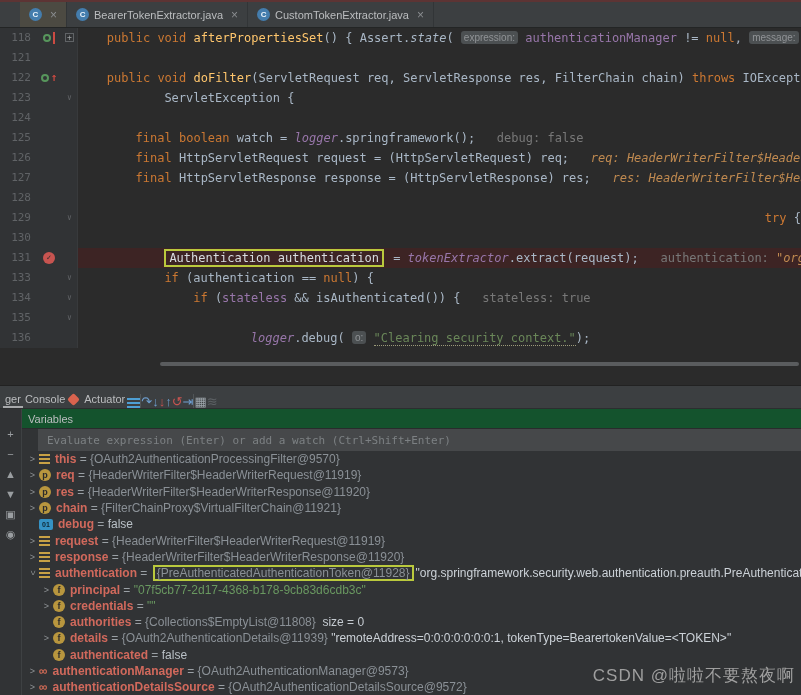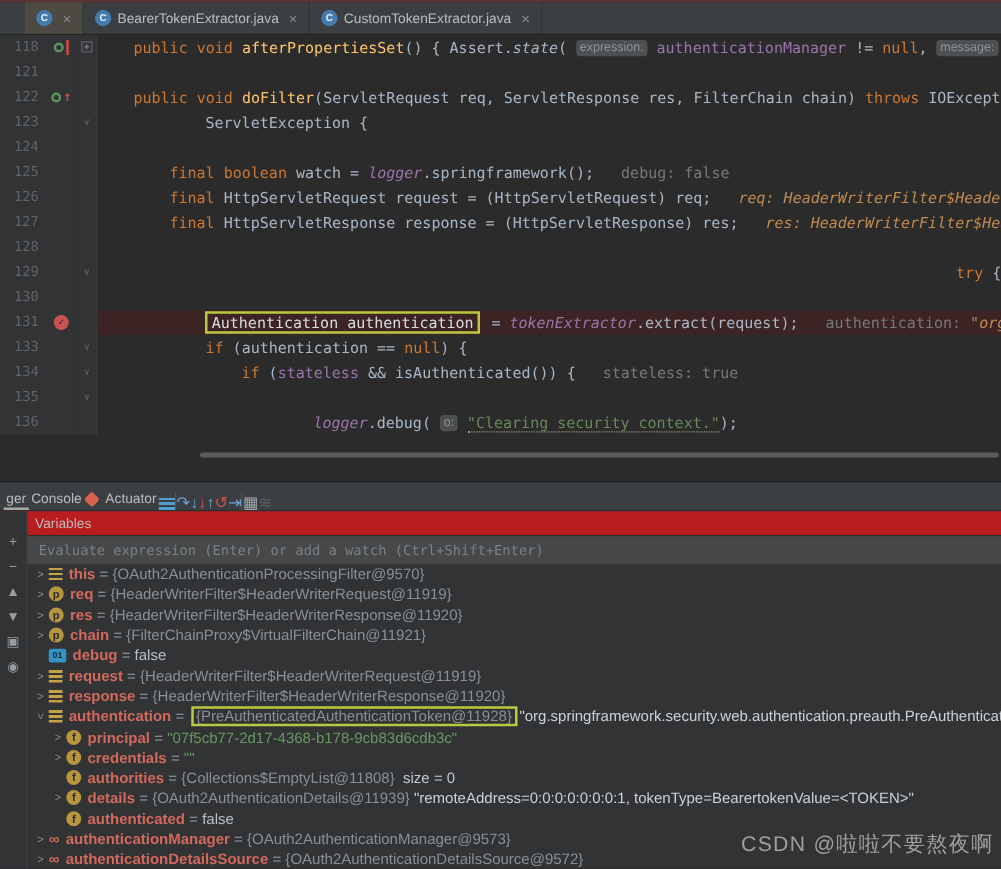--- a/index.html
+++ b/index.html
@@ -40,24 +40,24 @@
 .hsb{position:absolute;left:160px;right:2px;top:334px;height:4px;background:#5a5c5e;border-radius:2px}
 
 .debug{position:absolute;top:385px;left:0;right:0;bottom:0;background:#313335;border-top:1px solid #222}
 .dbgstrip{display:flex;align-items:flex-end;height:23px;background:#3c3f41;font-size:11px;color:#bbbdbf;padding-left:3px;border-bottom:1px solid #2c2e2f}
 .dtab{display:flex;align-items:center;padding:3px 2px;cursor:pointer}
 .dtab.selected{border-bottom:2px solid #a7a9ab;padding-bottom:1px}
 .actico{width:9px;height:9px;background:#d9634e;transform:rotate(45deg);border-radius:2px;display:inline-block;margin-right:6px}
 .barsico{display:inline-block;width:13px;height:10px;background:repeating-linear-gradient(to bottom,#4e9fd4 0 2px,transparent 2px 4px)}
 .vsep{width:1px;height:14px;background:#515557}
 .tbico{font-size:13px;line-height:1;cursor:pointer}
-.varshdr{height:20px;display:flex;align-items:center;padding-left:28px;font-size:11px;color:#bcbec0;background:#b91c1c;border-bottom:1px solid #2a2c2d}
+.varshdr{height:20px;display:flex;align-items:center;padding-left:28px;font-size:11px;color:#bcbec0;background:#14532d;border-bottom:1px solid #2a2c2d}
 .leftstrip{position:absolute;top:23px;left:0;width:22px;bottom:0;background:#313335;border-right:1px solid #3e4143;display:flex;flex-direction:column;align-items:center;padding-top:20px;gap:9px;color:#9a9ea1;font-size:11px}
 .leftstrip span{cursor:pointer;line-height:1}
-.evalrow{position:absolute;top:43px;left:22px;right:0;height:22px;background:#46484a;display:flex;align-items:center;padding-left:9px;font-size:11px;color:#7c8083;font-family:"DejaVu Sans Mono","Liberation Mono",monospace}
+.evalrow{position:absolute;top:43px;left:38px;right:0;height:22px;background:#46484a;display:flex;align-items:center;padding-left:9px;font-size:11px;color:#7c8083;font-family:"DejaVu Sans Mono","Liberation Mono",monospace}
 .tree{position:absolute;top:65px;left:22px;right:0;bottom:0;overflow:hidden}
 .trow{display:flex;align-items:center;height:16.3px;font-size:12px;white-space:pre;cursor:default}
 .chev{width:13px;flex:none;color:#8e9295;font-size:9px;text-align:center}
 .chev.open{transform:rotate(90deg)}
 .vicon{flex:none;margin-right:5px;display:flex;align-items:center;justify-content:center}
 .i-var{width:11px;height:10px;background:repeating-linear-gradient(to bottom,#c8a145 0 2px,transparent 2px 4px)}
 .i-circ{width:12px;height:12px;border-radius:50%;background:#b8963e;color:#2b2b2b;font-size:9px;font-weight:bold;line-height:12px;text-align:center}
 .i-prim{width:14px;height:11px;border-radius:2px;background:#3592c4;color:#0e2733;font-size:7px;font-weight:bold;line-height:11px;text-align:center}
 .i-inf{color:#cf6a55;font-size:12px;font-weight:bold;line-height:10px}
 .vname{color:#d1695c;font-weight:bold}

